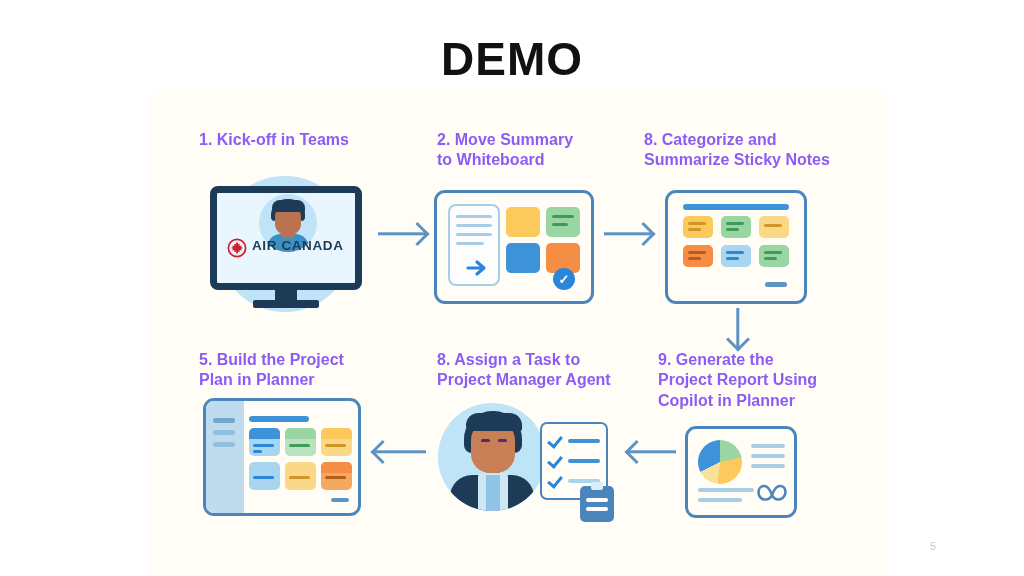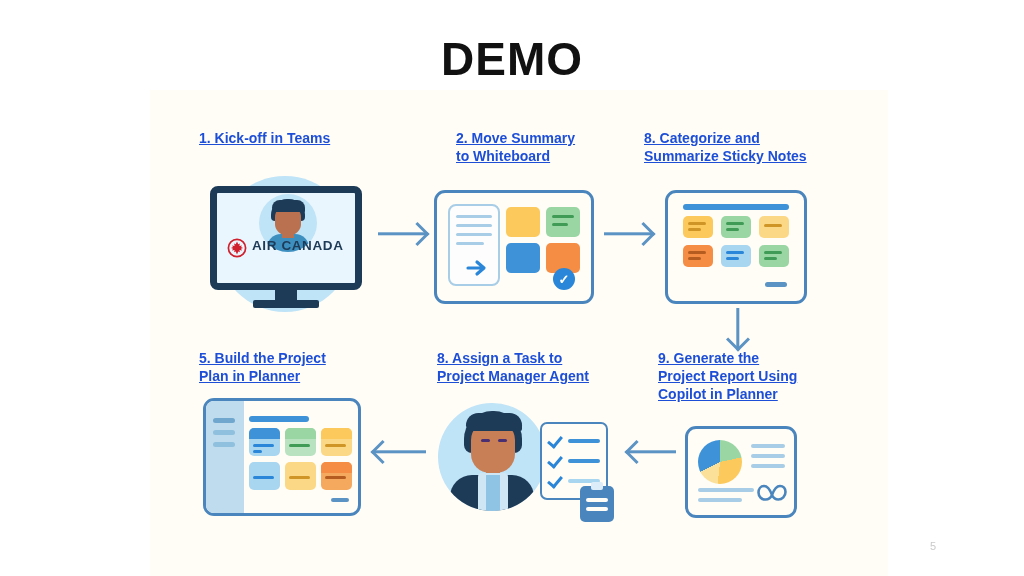--- a/index.html
+++ b/index.html
@@ -20,23 +20,22 @@
     position:absolute;left:150px;top:90px;width:738px;height:486px;
     background:#fffdf5;
   }
 
   .pagenum{
     position:absolute;left:930px;top:540px;font-size:11px;color:#c9c9c9;
   }
 
   .step{position:absolute;}
   .step-label{
-    color:#1d4ed8;font-size:14px;font-weight:bold;line-height:1.28;
+    color:#8b5cf6;font-size:16px;font-weight:bold;line-height:1.28;
     white-space:pre-line;
-    text-decoration:underline;
   }
 
   .art{position:absolute;}
 
   
   .arrow{position:absolute;}
   .arrow .shaft{position:absolute;background:#5b93c4;}
   .arrow .head{position:absolute;width:14px;height:14px;border-style:solid;border-color:#5b93c4;}
   .arrow.right .shaft{left:0;top:50%;height:3.4px;width:100%;transform:translateY(-50%);}
   .arrow.right .head{right:0;top:50%;border-width:3.4px 3.4px 0 0;transform:translateY(-50%) rotate(45deg);}
@@ -106,21 +105,21 @@
       </svg>
       <span class="brandtext">AIR CANADA</span>
     </div>
   </div>
 
   <div class="arrow right" style="left:378px;top:222px;width:48px;height:24px;">
     <div class="shaft"></div>
       <div class="head"></div>
   </div>
 
-  <div class="step" style="left:437px;top:130px;width:210px;margin-left:19px;">
+  <div class="step" style="left:437px;top:130px;width:210px;">
     <div class="step-label">2. Move Summary
 to Whiteboard</div>
   </div>
   <div class="art" style="left:434px;top:190px;width:160px;height:114px;">
     <div class="frame" style="left:0;top:0;width:160px;height:114px;box-sizing:border-box;"></div>
     <div class="docbox" style="left:14px;top:14px;width:52px;height:82px;box-sizing:border-box;"></div>
     <div class="line" style="left:22px;top:25px;width:36px;height:3.4px;background:#a8cde6;"></div>
     <div class="line" style="left:22px;top:34px;width:36px;height:3.4px;background:#a8cde6;"></div>
     <div class="line" style="left:22px;top:43px;width:36px;height:3.4px;background:#a8cde6;"></div>
     <div class="line" style="left:22px;top:52px;width:28px;height:3.4px;background:#a8cde6;"></div>

